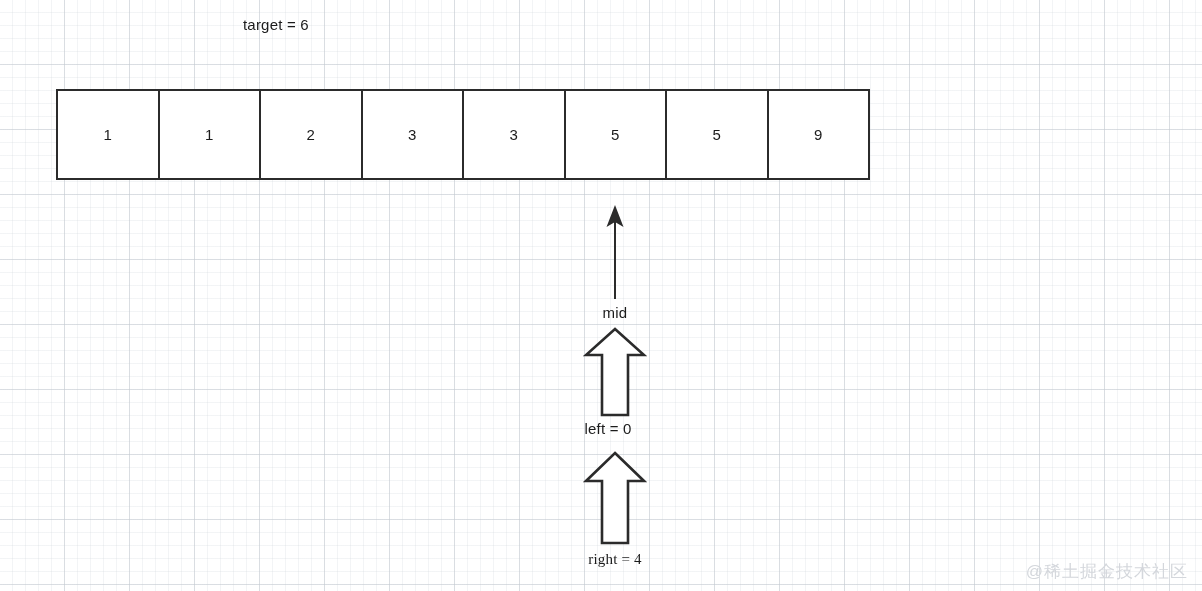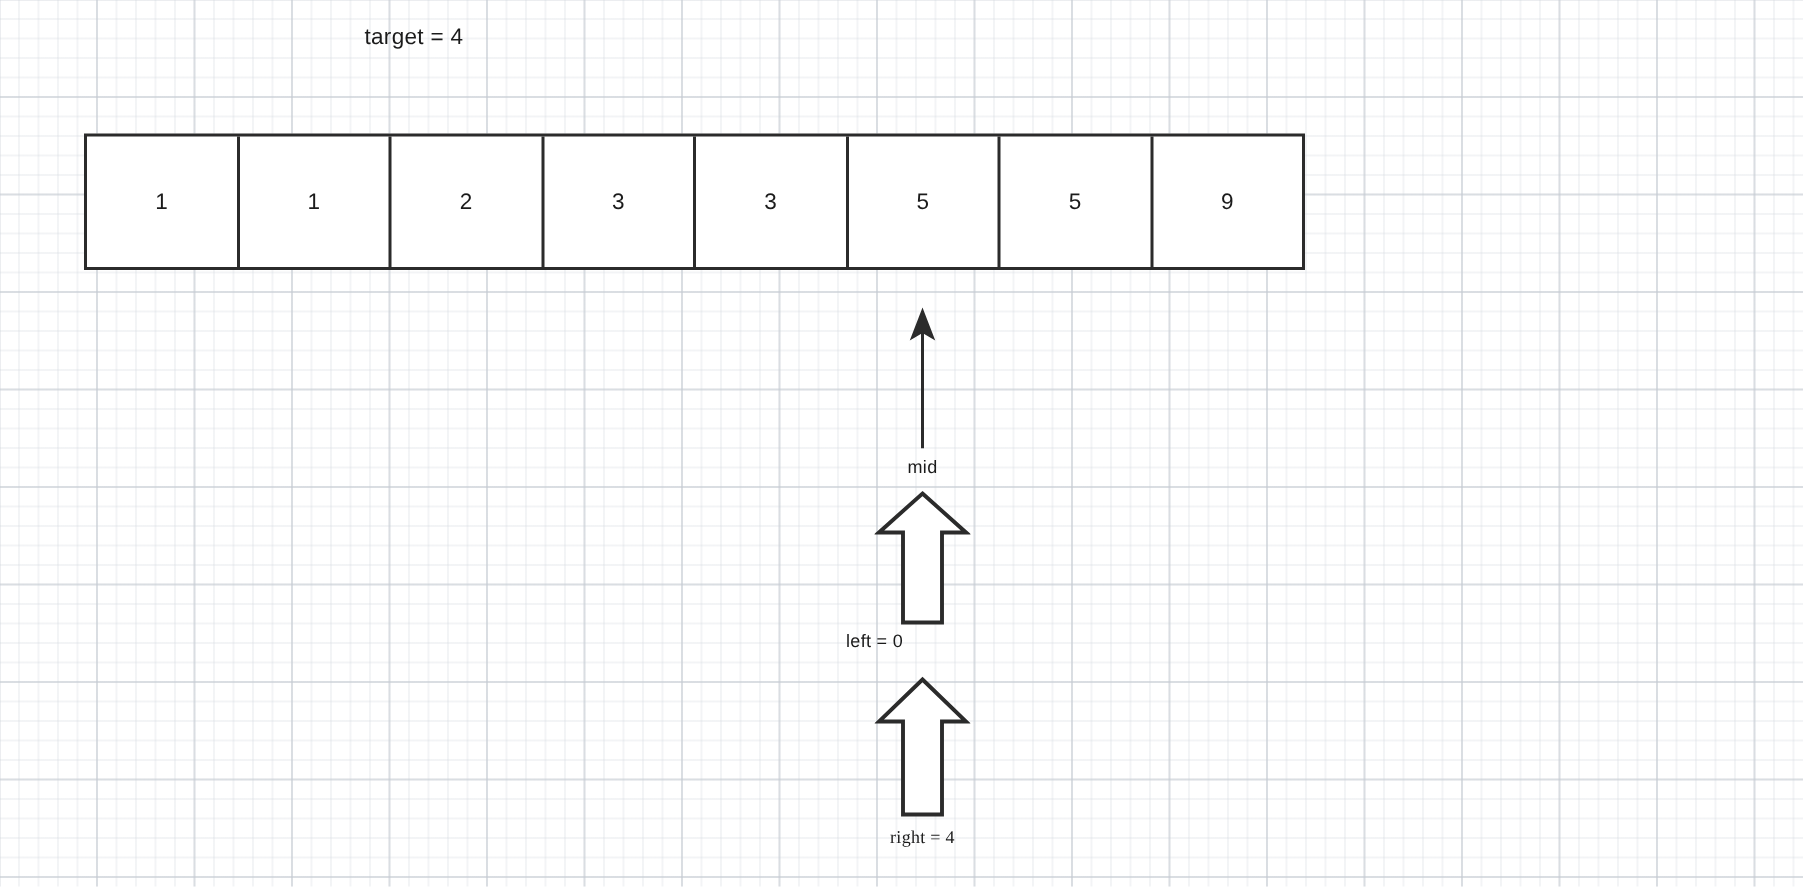--- a/index.html
+++ b/index.html
@@ -64,28 +64,28 @@
     border-right: 2.5px solid #2b2b2b;
     box-sizing: border-box;
     font-size: 15px;
     color: #1b1b1b;
   }
   .cell:last-child { border-right: none; }
 
   
   .marker-label {
     position: absolute;
-    font-size: 12px;
+    font-size: 15px;
     color: #1b1b1b;
     white-space: nowrap;
     transform: translateX(-50%);
     letter-spacing: 0.2px;
   }
   #mid-label   { left: 615px; top: 304px; }
-  #left-label  { left: 583px; top: 420px; }
+  #left-label  { left: 608px; top: 420px; }
   #right-label { left: 615px; top: 551px; font-family: Liberation Serif, serif; }
 
   .thin-arrow {
     position: absolute;
     left: 592px;
     top: 203px;
     width: 46px;
     height: 96px;
   }
   .block-arrow {
@@ -106,21 +106,21 @@
     color: #d4d7dc;
     white-space: nowrap;
     letter-spacing: 1px;
   }
 </style>
 </head>
 <body>
 
 <div id="canvas">
 
-  <div id="target-label">target = 4</div>
+  <div id="target-label">target = 6</div>
 
   <div id="array">
     <div class="cell">1</div>
     <div class="cell">1</div>
     <div class="cell">2</div>
     <div class="cell">3</div>
     <div class="cell">3</div>
     <div class="cell">5</div>
     <div class="cell">5</div>
     <div class="cell">9</div>
@@ -144,14 +144,15 @@
   <div class="marker-label" id="left-label">left = 0</div>
 
   <div class="block-arrow" id="block-arrow-left">
     <svg viewBox="0 0 64 96" xmlns="http://www.w3.org/2000/svg">
       <path d="M32 3 L61 31 L45 31 L45 93 L19 93 L19 31 L3 31 Z" fill="#ffffff" stroke="#2b2b2b" stroke-width="2.6" stroke-linejoin="miter"></path>
     </svg>
   </div>
 
   <div class="marker-label" id="right-label">right = 4</div>
 
+  <div id="watermark">@稀土掘金技术社区</div>
 
 </div>
 
 </body></html>

